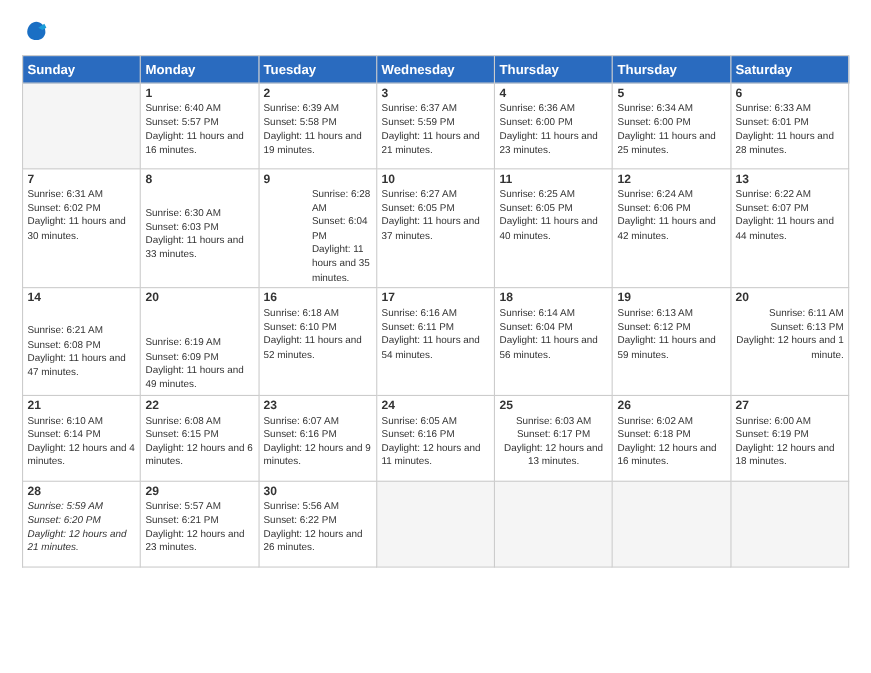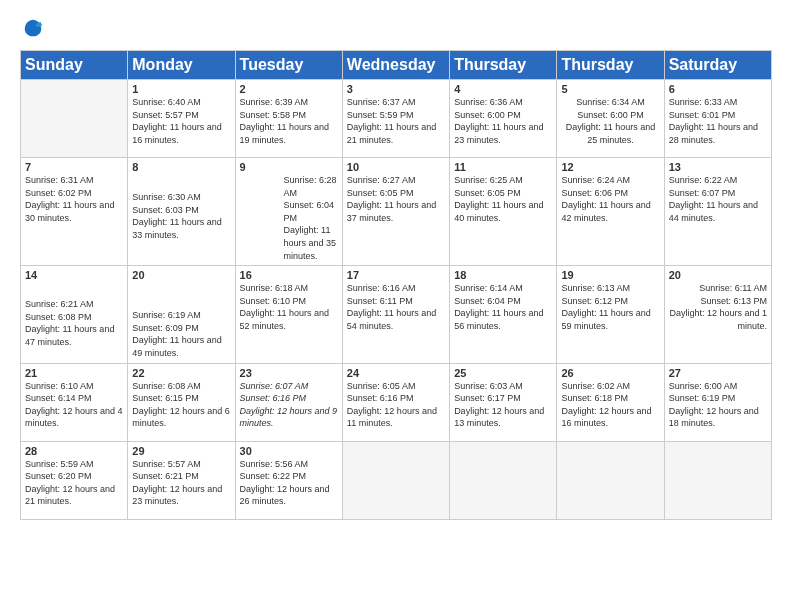--- a/index.html
+++ b/index.html
@@ -48,21 +48,21 @@
       margin-top: 2px;
     }
     .calendar {
       width: 100%;
       border-collapse: collapse;
       table-layout: fixed;
     }
     .calendar th {
       background: #2a6bbf;
       color: #fff;
-      font-size: 16px;
+      font-size: 12px;
       font-weight: bold;
       padding: 5px 4px;
       text-align: left;
       border: 1px solid #ccc;
     }
     .calendar td {
       border: 1px solid #ccc;
       vertical-align: top;
       padding: 3px 4px;
       font-size: 9.5px;
@@ -142,21 +142,21 @@
 Daylight: 11 hours and 21 minutes.</div>
           </td>
           <td>
             <span class="day-num">4</span>
             <div class="day-info" style="white-space: pre-line;">Sunrise: 6:36 AM
 Sunset: 6:00 PM
 Daylight: 11 hours and 23 minutes.</div>
           </td>
           <td>
             <span class="day-num">5</span>
-            <div class="day-info" style="white-space: pre-line; text-align: center;">Sunrise: 6:34 AM
+            <div class="day-info" style="white-space: pre-line;">Sunrise: 6:34 AM
 Sunset: 6:00 PM
 Daylight: 11 hours and 25 minutes.</div>
           </td>
           <td>
             <span class="day-num">6</span>
             <div class="day-info" style="white-space: pre-line;">Sunrise: 6:33 AM
 Sunset: 6:01 PM
 Daylight: 11 hours and 28 minutes.</div>
           </td>
         </tr>
@@ -256,53 +256,53 @@
 Daylight: 12 hours and 4 minutes.</div>
           </td>
           <td>
             <span class="day-num">22</span>
             <div class="day-info" style="white-space: pre-line;">Sunrise: 6:08 AM
 Sunset: 6:15 PM
 Daylight: 12 hours and 6 minutes.</div>
           </td>
           <td>
             <span class="day-num">23</span>
-            <div class="day-info" style="white-space: pre-line; font-style: italic;">Sunrise: 6:07 AM
+            <div class="day-info" style="white-space: pre-line;">Sunrise: 6:07 AM
 Sunset: 6:16 PM
 Daylight: 12 hours and 9 minutes.</div>
           </td>
           <td>
             <span class="day-num">24</span>
             <div class="day-info" style="white-space: pre-line;">Sunrise: 6:05 AM
 Sunset: 6:16 PM
 Daylight: 12 hours and 11 minutes.</div>
           </td>
           <td>
             <span class="day-num">25</span>
-            <div class="day-info" style="white-space: pre-line;">Sunrise: 6:03 AM
+            <div class="day-info" style="white-space: pre-line; text-align: center;">Sunrise: 6:03 AM
 Sunset: 6:17 PM
 Daylight: 12 hours and 13 minutes.</div>
           </td>
           <td>
             <span class="day-num">26</span>
             <div class="day-info" style="white-space: pre-line;">Sunrise: 6:02 AM
 Sunset: 6:18 PM
 Daylight: 12 hours and 16 minutes.</div>
           </td>
           <td>
             <span class="day-num">27</span>
             <div class="day-info" style="white-space: pre-line;">Sunrise: 6:00 AM
 Sunset: 6:19 PM
 Daylight: 12 hours and 18 minutes.</div>
           </td>
         </tr>
         <tr>
           <td>
             <span class="day-num">28</span>
-            <div class="day-info" style="white-space: pre-line;">Sunrise: 5:59 AM
+            <div class="day-info" style="white-space: pre-line; font-style: italic;">Sunrise: 5:59 AM
 Sunset: 6:20 PM
 Daylight: 12 hours and 21 minutes.</div>
           </td>
           <td>
             <span class="day-num">29</span>
             <div class="day-info" style="white-space: pre-line;">Sunrise: 5:57 AM
 Sunset: 6:21 PM
 Daylight: 12 hours and 23 minutes.</div>
           </td>
           <td>

